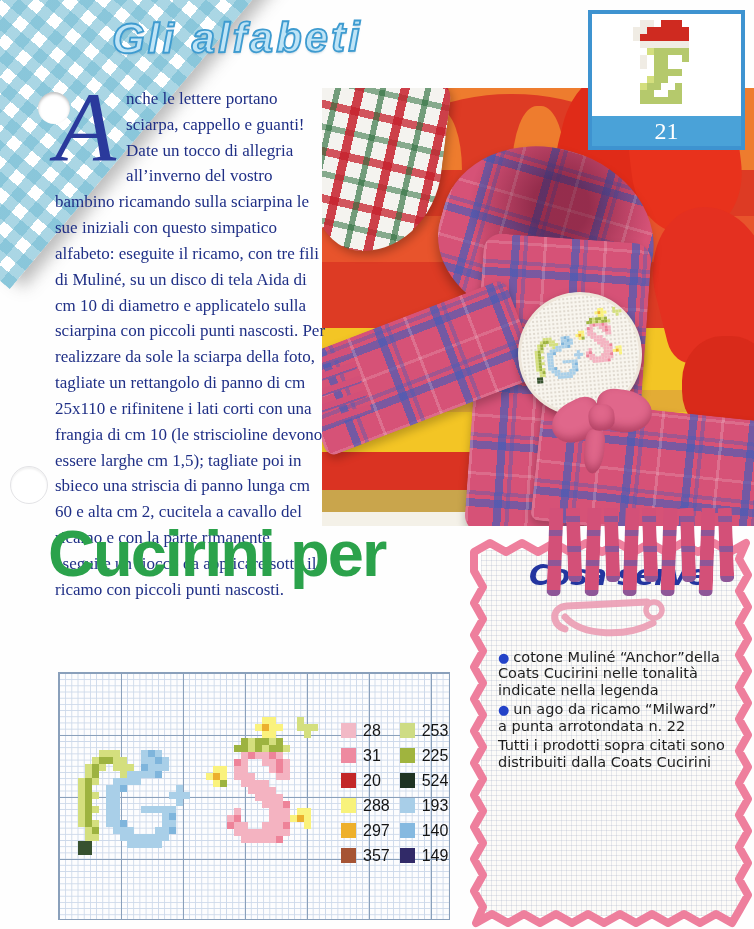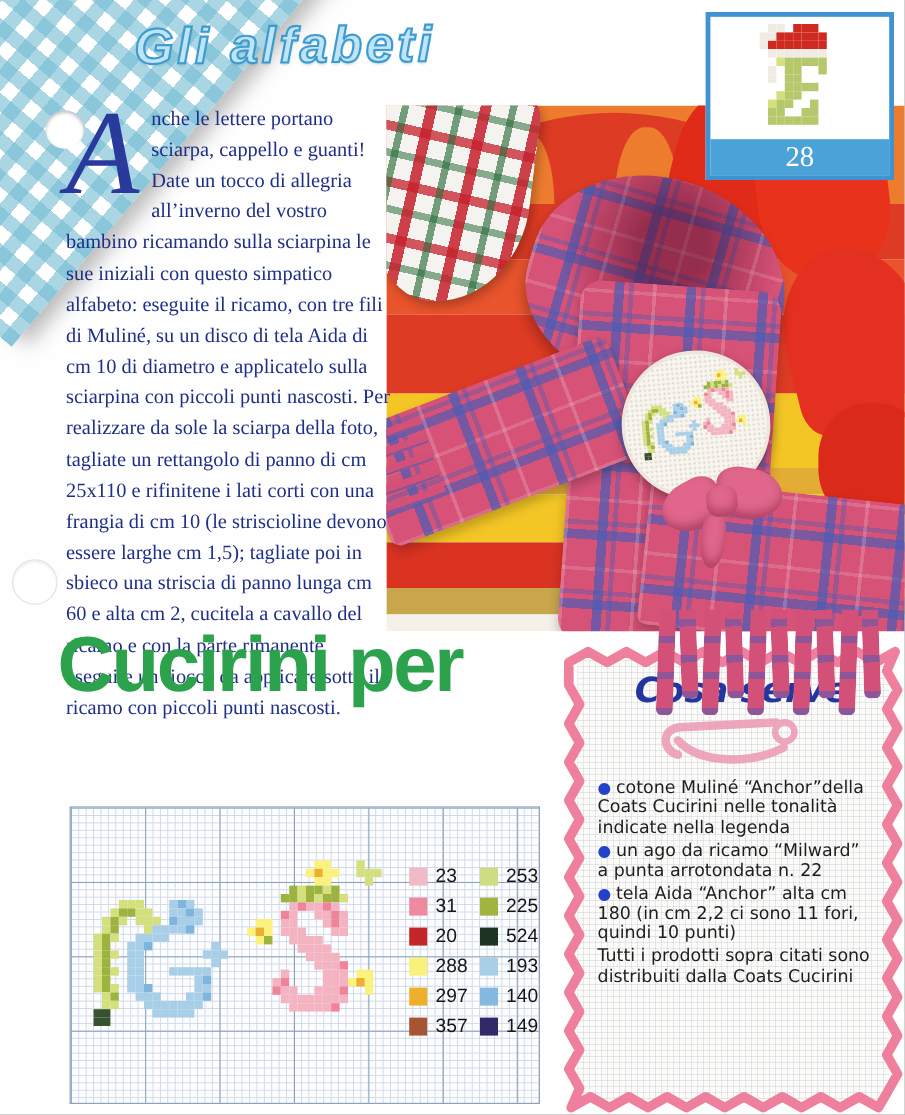--- a/index.html
+++ b/index.html
@@ -485,21 +485,21 @@
         <div class="px" style="left: 21px; top: 70px; width: 7px; height: 7px; background: rgb(181, 201, 108);"></div>
         <div class="px" style="left: 42px; top: 70px; width: 7px; height: 7px; background: rgb(181, 201, 108);"></div>
         <div class="px" style="left: 49px; top: 70px; width: 7px; height: 7px; background: rgb(181, 201, 108);"></div>
         <div class="px" style="left: 14px; top: 77px; width: 7px; height: 7px; background: rgb(181, 201, 108);"></div>
         <div class="px" style="left: 21px; top: 77px; width: 7px; height: 7px; background: rgb(181, 201, 108);"></div>
         <div class="px" style="left: 28px; top: 77px; width: 7px; height: 7px; background: rgb(181, 201, 108);"></div>
         <div class="px" style="left: 35px; top: 77px; width: 7px; height: 7px; background: rgb(181, 201, 108);"></div>
         <div class="px" style="left: 42px; top: 77px; width: 7px; height: 7px; background: rgb(181, 201, 108);"></div>
         <div class="px" style="left: 49px; top: 77px; width: 7px; height: 7px; background: rgb(181, 201, 108);"></div>
       </div>
-    <div class="badge-bar">28</div>
+    <div class="badge-bar">21</div>
   </div>
 
   <div class="article">
     <span class="dropcap">A</span><span>nche le lettere portano sciarpa, cappello e guanti! Date un tocco di allegria all’inverno del vostro bambino ricamando sulla sciarpina le sue iniziali con questo simpatico alfabeto: eseguite il ricamo, con tre fili di Muliné, su un disco di tela Aida di cm 10 di diametro e applicatelo sulla sciarpina con piccoli punti nascosti. Per realizzare da sole la sciarpa della foto, tagliate un rettangolo di panno di cm 25x110 e rifinitene i lati corti con una frangia di cm 10 (le striscioline devono essere larghe cm 1,5); tagliate poi in sbieco una striscia di panno lunga cm 60 e alta cm 2, cucitela a cavallo del ricamo e con la parte rimanente eseguite un fiocco da applicare sotto il ricamo con piccoli punti nascosti.</span>
   </div>
 
   <div class="headline">
     <div>Cucirini per</div>
   </div>
 
@@ -722,21 +722,21 @@
         <div class="px" style="left: 49px; top: 119px; width: 7px; height: 7px; background: rgb(244, 179, 193);"></div>
         <div class="px" style="left: 56px; top: 119px; width: 7px; height: 7px; background: rgb(244, 179, 193);"></div>
         <div class="px" style="left: 63px; top: 119px; width: 7px; height: 7px; background: rgb(244, 179, 193);"></div>
         <div class="px" style="left: 70px; top: 119px; width: 7px; height: 7px; background: rgb(244, 179, 193);"></div>
         <div class="px" style="left: 77px; top: 119px; width: 7px; height: 7px; background: rgb(238, 131, 153);"></div>
       </div>
     <div class="legend">
       <div class="lcol">
           <div class="lrow">
             <span class="sw" style="background: rgb(242, 185, 198);"></span>
-            <span>23</span>
+            <span>28</span>
           </div>
           <div class="lrow">
             <span class="sw" style="background: rgb(238, 138, 160);"></span>
             <span>31</span>
           </div>
           <div class="lrow">
             <span class="sw" style="background: rgb(195, 39, 40);"></span>
             <span>20</span>
           </div>
           <div class="lrow">
@@ -791,19 +791,18 @@
       <svg class="pin" width="128" height="46" viewBox="0 0 128 46">
         <g fill="none" stroke="#ec9db4" stroke-width="7" stroke-linecap="round" opacity="0.9">
           <path d="M16 34 C2 30 2 12 18 11 L98 7"></path>
           <path d="M16 22 C34 42 78 42 104 28"></path>
           <circle cx="105" cy="15" r="8" stroke-width="5.5"></circle>
         </g>
       </svg>
       <div>
           <div class="need-item"><span class="bullet">●</span><span>cotone Muliné “Anchor”della Coats Cucirini nelle tonalità indicate nella legenda</span></div>
           <div class="need-item"><span class="bullet">●</span><span>un ago da ricamo “Milward” a punta arrotondata n. 22</span></div>
-          <div class="need-item"><span class="bullet">●</span><span>tela Aida “Anchor” alta cm 180 (in cm 2,2 ci sono 11 fori, quindi 10 punti)</span></div>
         </div>
       <div class="needs-note">Tutti i prodotti sopra citati sono distribuiti dalla Coats Cucirini</div>
     </div>
   </div>
 
 </div>
 
 </body></html>

